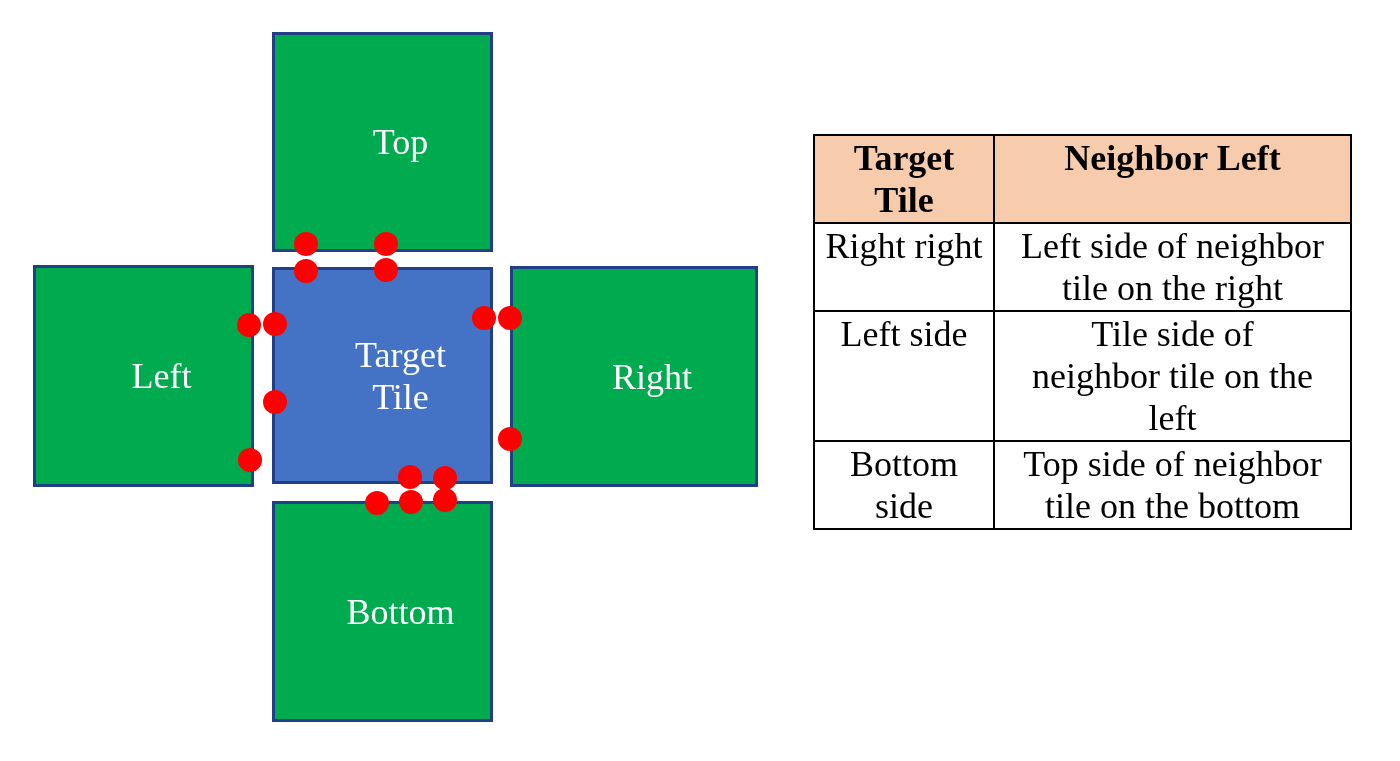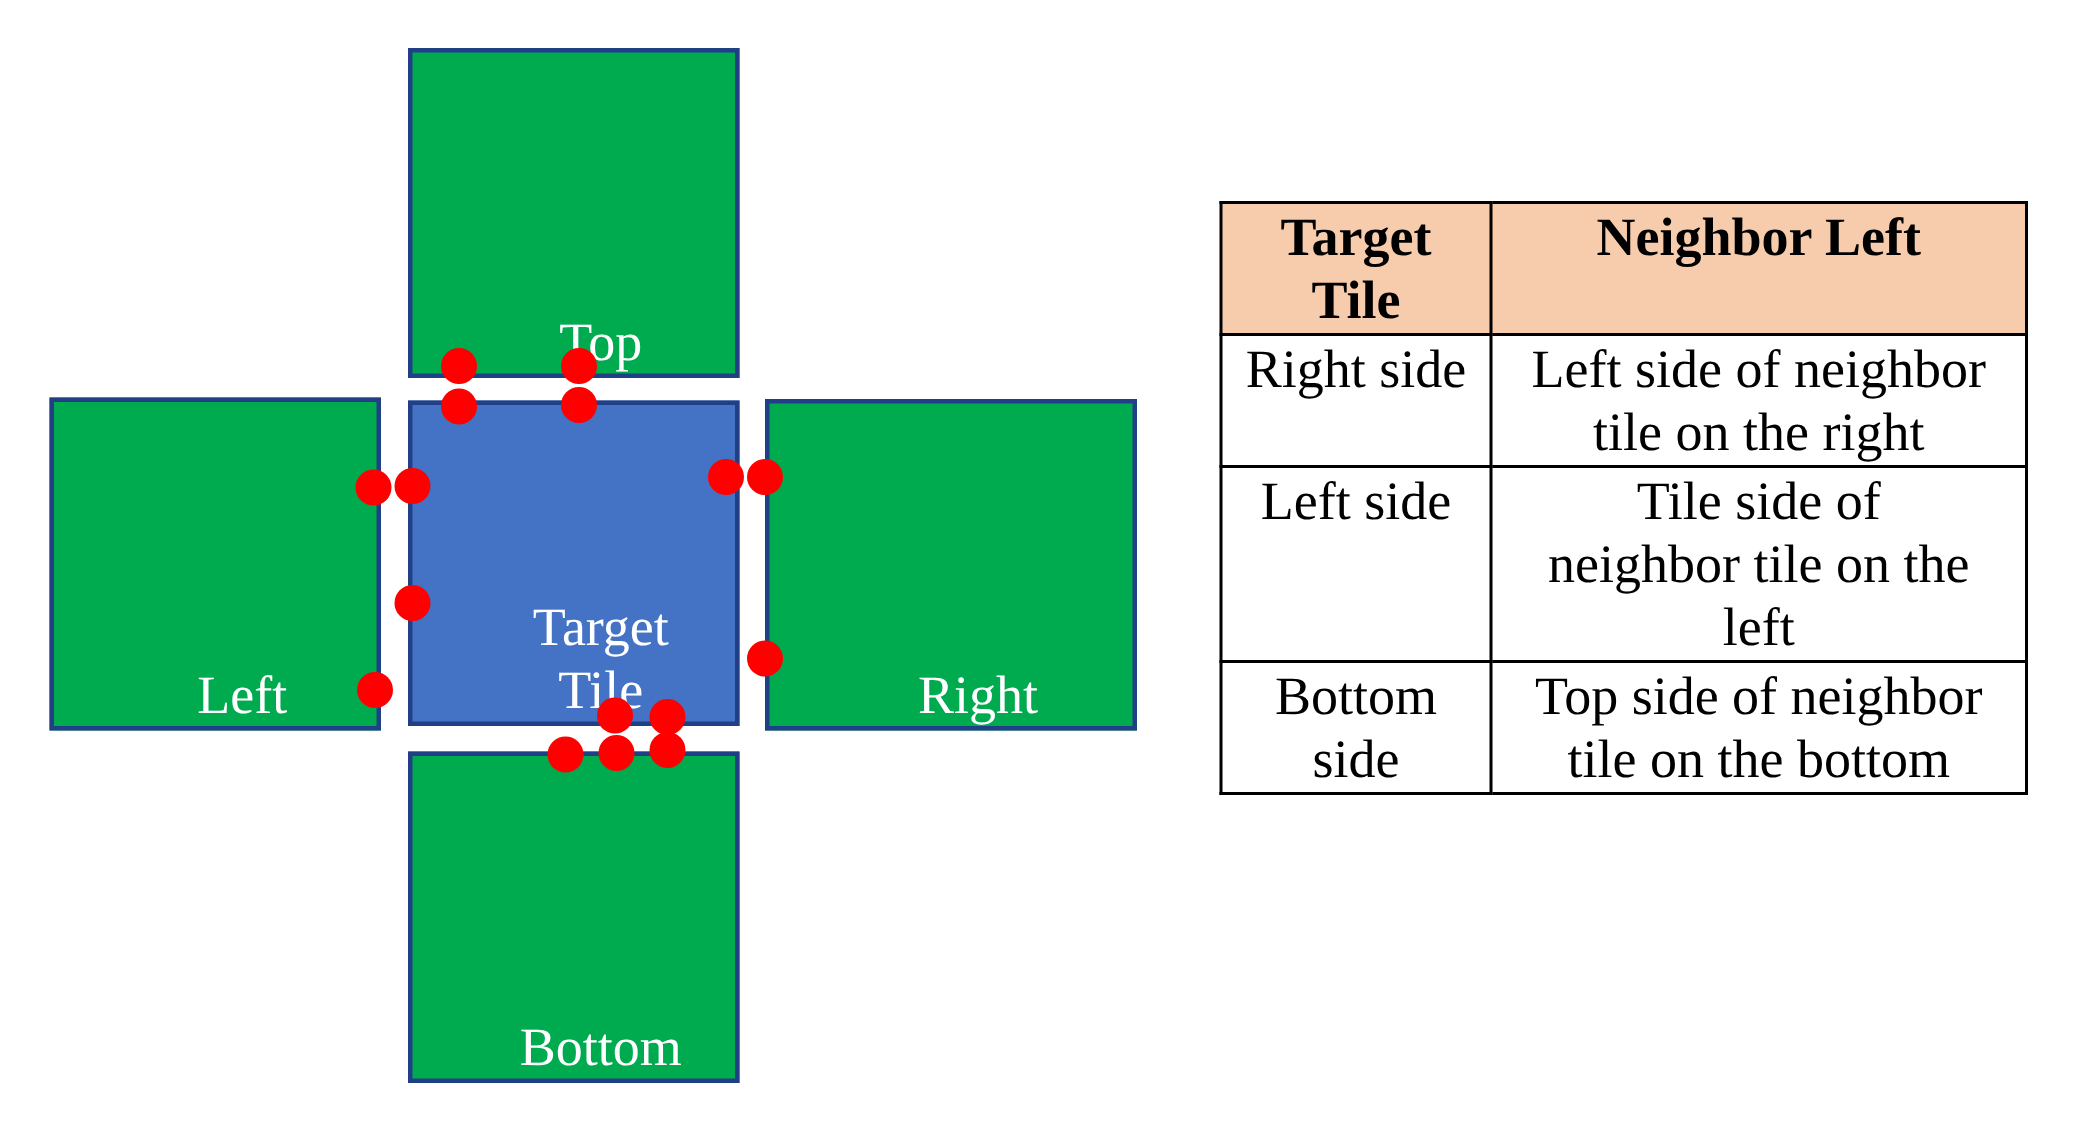--- a/index.html
+++ b/index.html
@@ -15,21 +15,21 @@
     font-family: "Liberation Serif", "DejaVu Serif", serif;
     overflow: hidden;
   }
 
   
   .tile {
     position: absolute;
     box-sizing: border-box;
     border: 3px solid var(--tile-border, #203F87);
     display: flex;
-    align-items: flex-end;
+    align-items: center;
     justify-content: center;
     padding-left: 36px;
   }
   .tile.neighbor { background: var(--neighbor-fill, #00AB50); }
   .tile.target   { background: var(--target-fill, #4472C4); }
   .tile-label {
     color: #ffffff;
     font-size: 36px;
     line-height: 42px;
     text-align: center;
@@ -135,21 +135,21 @@
     </colgroup>
     <thead>
       <tr class="row-header">
         <th>Target
 Tile</th>
         <th>Neighbor Left</th>
       </tr>
     </thead>
     <tbody>
       <tr class="row-1">
-        <td>Right side</td>
+        <td>Right right</td>
         <td>Left side of neighbor
 tile on the right</td>
       </tr>
       <tr class="row-2">
         <td>Left side</td>
         <td>Tile side of
 neighbor tile on the
 left</td>
       </tr>
       <tr class="row-3">

